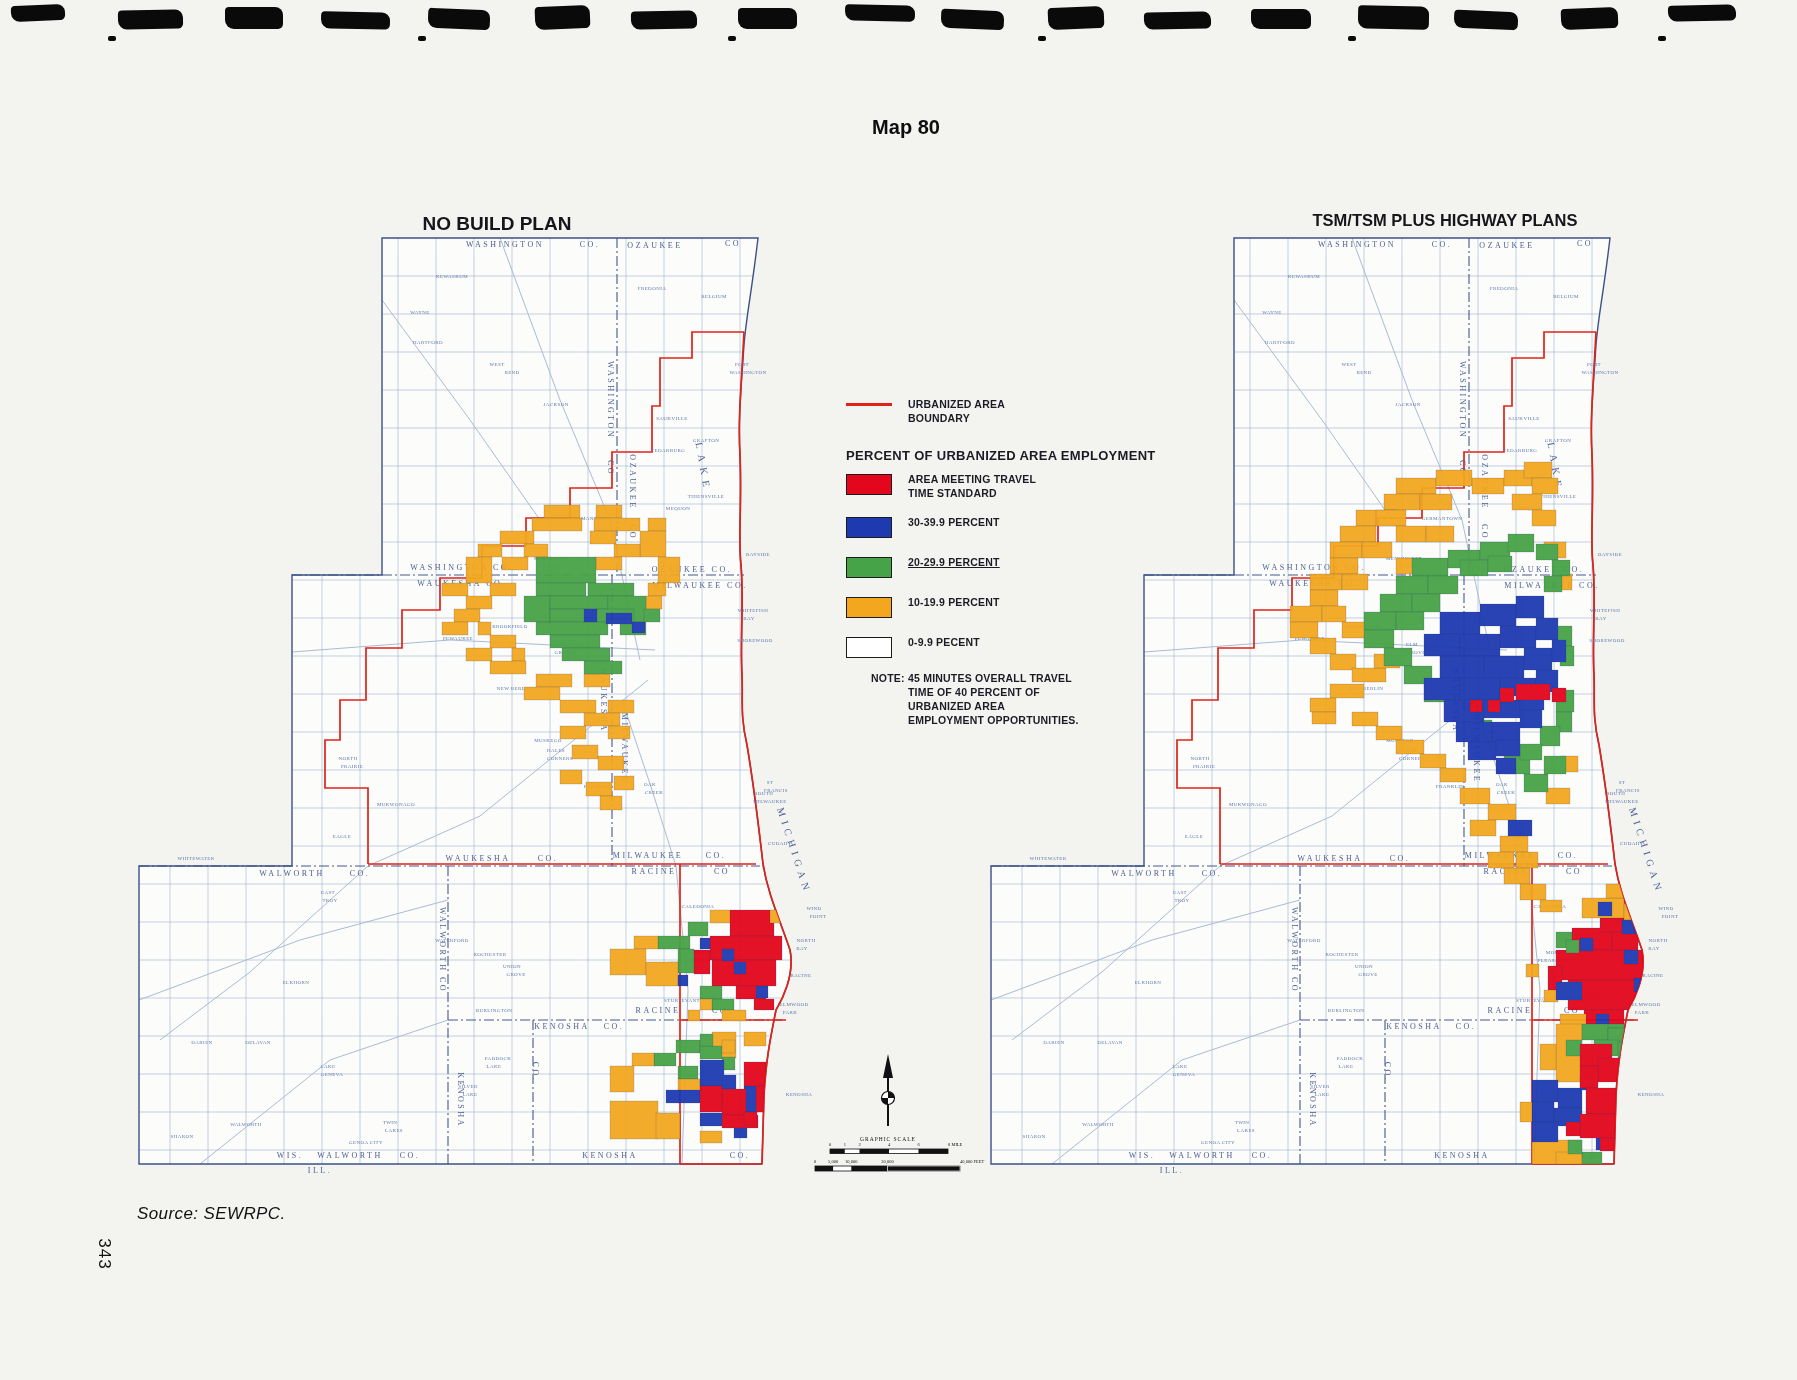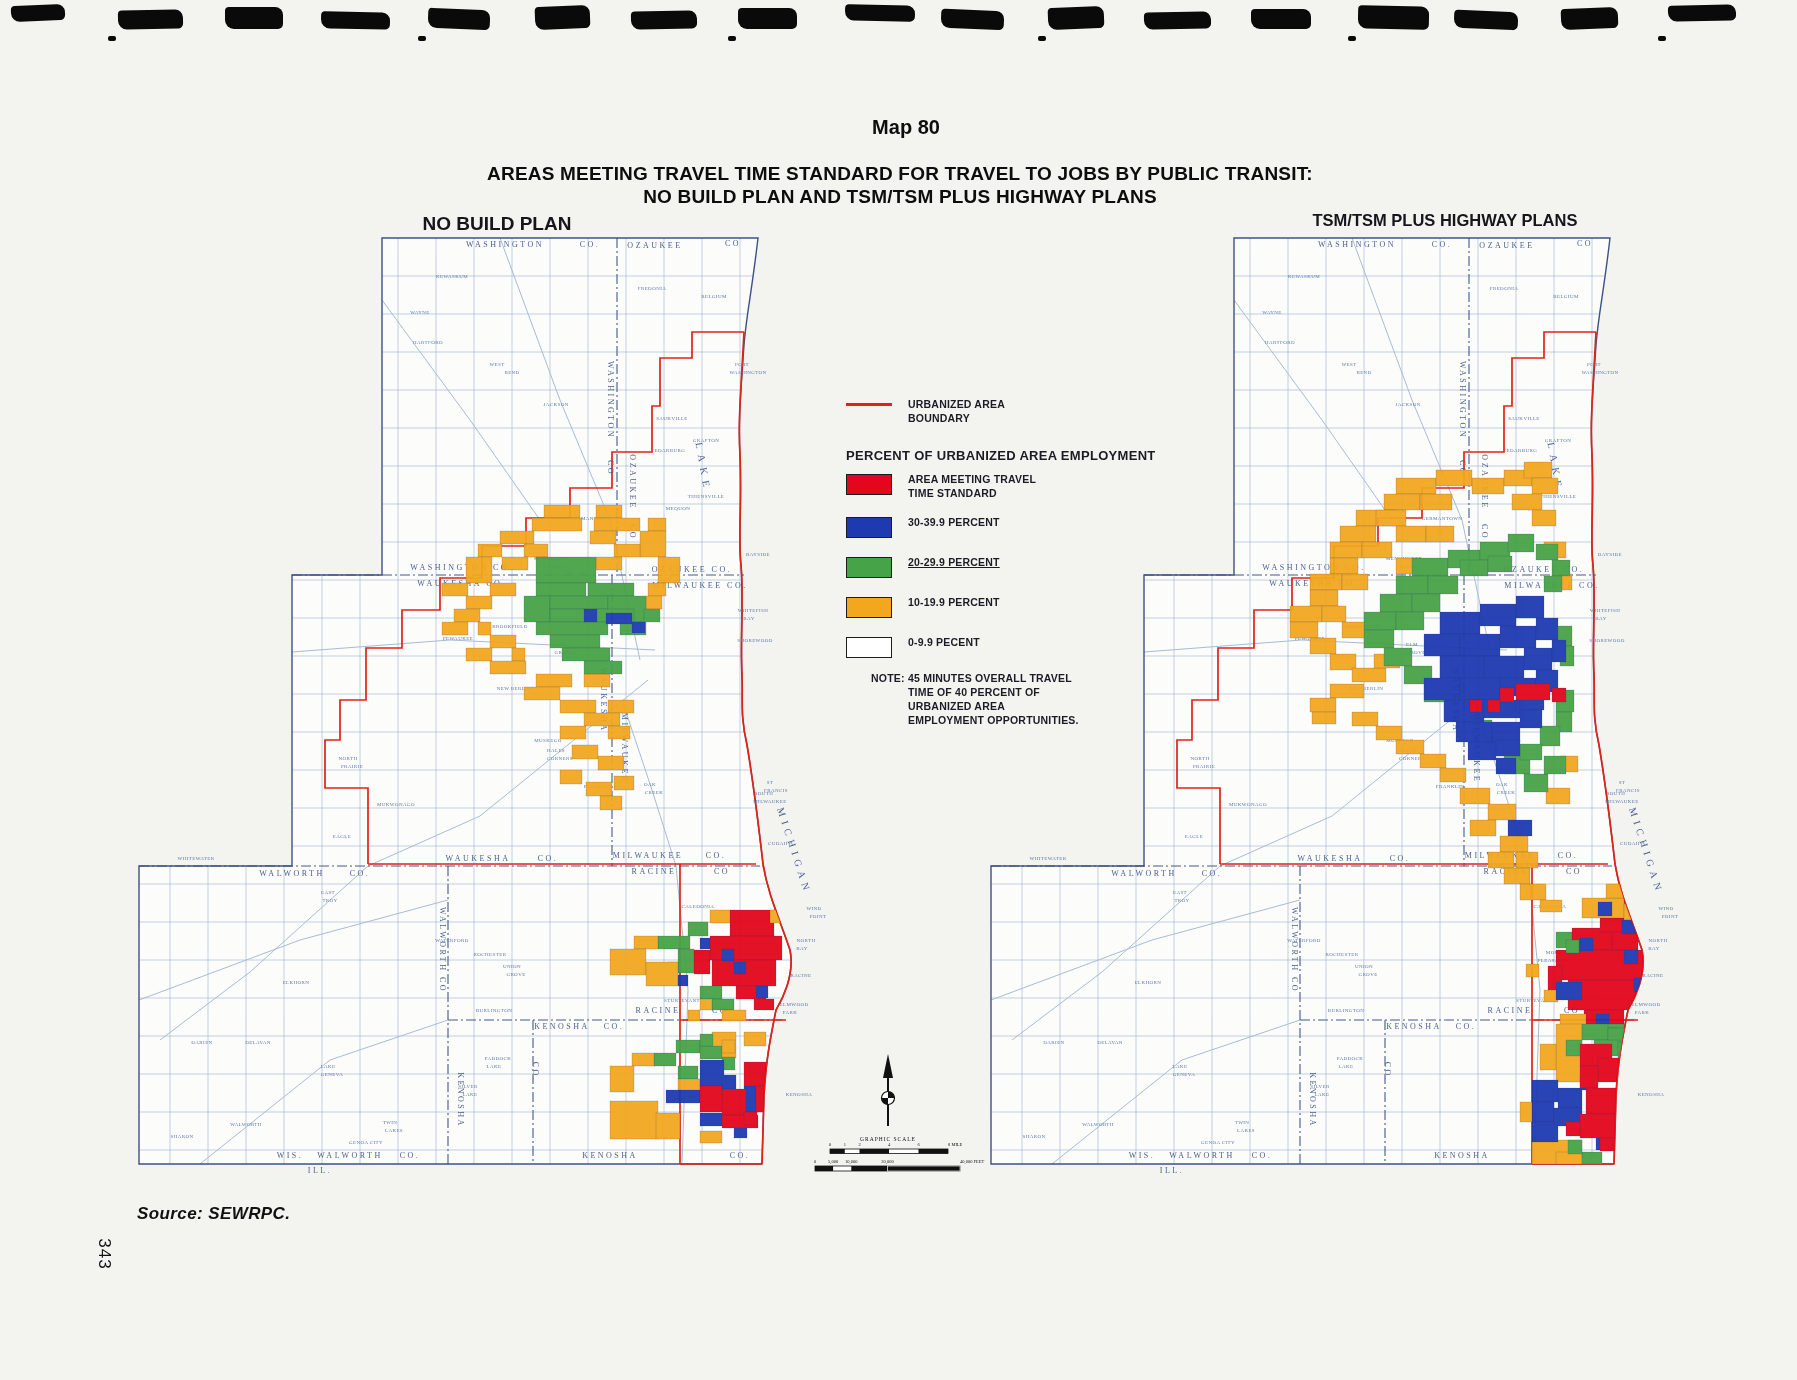--- a/index.html
+++ b/index.html
@@ -11,21 +11,21 @@
   .map80{left:806px;top:116px;width:200px;text-align:center;font-size:20px;font-weight:bold;color:#0d0d0d;}
   .t1{left:300px;top:163px;width:1200px;text-align:center;font-size:19px;font-weight:bold;color:#0d0d0d;letter-spacing:.2px;}
   .t2{left:300px;top:186px;width:1200px;text-align:center;font-size:19px;font-weight:bold;color:#0d0d0d;letter-spacing:.2px;}
   .mtL{left:417px;top:213px;width:160px;text-align:center;font-size:19px;font-weight:bold;color:#15151c;}
   .mtR{left:1295px;top:211px;width:300px;text-align:center;font-size:16.5px;font-weight:bold;color:#15151c;}
   .leg-line{left:846px;top:403px;width:46px;height:3px;background:#e02318;}
   .leg-txt{font-size:10.5px;font-weight:bold;color:#1b1b26;letter-spacing:.2px;line-height:14px;}
   .leg-head{left:846px;top:448px;font-size:13px;font-weight:bold;color:#1b1b26;letter-spacing:.3px;}
   .swatch{position:absolute;left:846px;width:46px;height:21px;border:1.6px solid #1c1c1c;box-sizing:border-box;}
   .note-lab{left:845px;top:671px;padding-left:26px;}
-  .src{left:137px;top:1204px;font-size:17px;font-style:italic;color:#111;letter-spacing:.4px;font-weight:bold;}
+  .src{left:137px;top:1204px;font-size:17px;font-style:italic;color:#111;letter-spacing:.4px;}
   .pnum{left:88px;top:1244px;font-size:17px;color:#111;transform:rotate(90deg);transform-origin:center;letter-spacing:1px;}
   svg text{font-family:"Liberation Serif",serif;}
 </style>
 </head>
 <body>
 
 <div class="page">
   <div id="binder-row">
       <div class="binder-mark" style="left: 11px; top: 5px; width: 54px; height: 16px; border-radius: 4px 8px 5px 9px; transform: rotate(-2.4deg);"></div>
       <div class="binder-mark" style="left: 118px; top: 10px; width: 65px; height: 19px; border-radius: 4px 8px 5px 9px; transform: rotate(-1.2deg);"></div>
@@ -46,22 +46,20 @@
       <div class="binder-mark" style="left: 1251px; top: 9px; width: 60px; height: 20px; border-radius: 4px 8px 5px 9px; transform: rotate(0deg);"></div>
       <div class="binder-mark" style="left: 1358px; top: 6px; width: 71px; height: 23px; border-radius: 4px 8px 5px 9px; transform: rotate(1.2deg);"></div>
       <div class="binder-dot" style="left: 1348px; top: 36px; width: 8px; height: 5px;"></div>
       <div class="binder-mark" style="left: 1454px; top: 11px; width: 64px; height: 18px; border-radius: 4px 8px 5px 9px; transform: rotate(2.4deg);"></div>
       <div class="binder-mark" style="left: 1561px; top: 8px; width: 57px; height: 21px; border-radius: 4px 8px 5px 9px; transform: rotate(-2.4deg);"></div>
       <div class="binder-mark" style="left: 1668px; top: 5px; width: 68px; height: 16px; border-radius: 4px 8px 5px 9px; transform: rotate(-1.2deg);"></div>
       <div class="binder-dot" style="left: 1658px; top: 36px; width: 8px; height: 5px;"></div>
     </div>
 
   <div class="abs map80">Map 80</div>
-  <div class="abs t1">AREAS MEETING TRAVEL TIME STANDARD FOR TRAVEL TO JOBS BY PUBLIC TRANSIT:</div>
-  <div class="abs t2">NO BUILD PLAN AND TSM/TSM PLUS HIGHWAY PLANS</div>
   <div class="abs mtL">NO BUILD PLAN</div>
   <div class="abs mtR">TSM/TSM PLUS HIGHWAY PLANS</div>
 
   <svg id="maps" class="abs" style="left:0;top:0" width="1797" height="1380" viewBox="0 0 1797 1380">
       <defs>
         <clipPath id="clipL">
           <path d="M382,238 L758,238 C752,290 746,318 744,345 C741,390 738,420 740,455 C742,505 738,540 741,565 C744,600 740,640 742,675 C743,700 740,715 747,745 C752,775 758,820 763,864 C768,895 780,920 790,950 C795,975 782,1000 776,1010 C770,1040 766,1060 764,1095 L762,1164 L139,1164 L139,866 L292,866 L292,575 L382,575 Z"></path>
         </clipPath>
         <clipPath id="clipR">
           <path d="M382,238 L758,238 C752,290 746,318 744,345 C741,390 738,420 740,455 C742,505 738,540 741,565 C744,600 740,640 742,675 C743,700 740,715 747,745 C752,775 758,820 763,864 C768,895 780,920 790,950 C795,975 782,1000 776,1010 C770,1040 766,1060 764,1095 L762,1164 L139,1164 L139,866 L292,866 L292,575 L382,575 Z" transform="translate(852,0)"></path>

